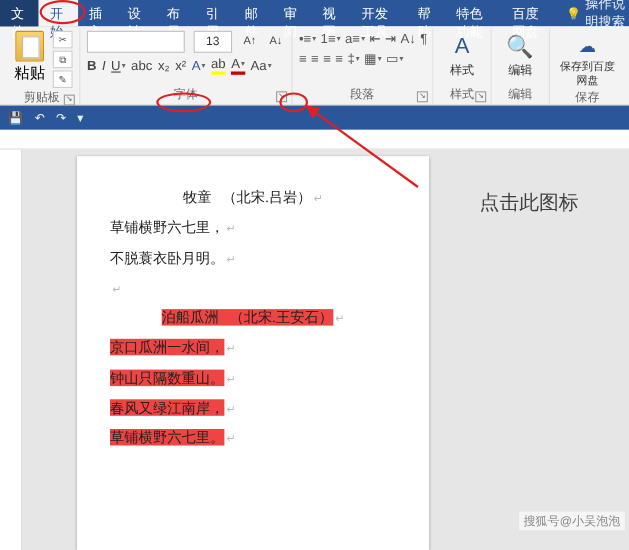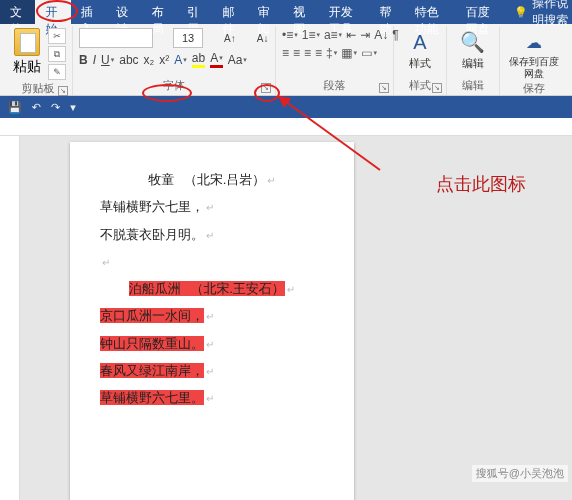--- a/index.html
+++ b/index.html
@@ -14,46 +14,46 @@
   .group { border-right: 1px solid #e0e0e0; padding: 2px 6px 0; display: flex; flex-direction: column; justify-content: space-between; }
   .group-label { text-align: center; font-size: 11px; color: #666; padding: 1px 0 2px; position: relative; }
   .group-label .dlg { position: absolute; right: -2px; bottom: 2px; width: 10px; height: 10px; border: 1px solid #999; font-size: 7px; line-height: 8px; text-align: center; color: #666; }
   .clipboard-top { display: flex; gap: 4px; }
   .paste-big { width: 34px; text-align: center; }
   .paste-big .ico { width: 26px; height: 28px; margin: 0 auto; background: linear-gradient(#f7d36b,#e6b43a); border: 1px solid #c98f20; border-radius: 2px; position: relative; }
   .paste-big .ico::after { content: ""; position: absolute; left: 5px; top: 4px; width: 14px; height: 18px; background: #fff; border: 1px solid #bbb; }
   .paste-big .lbl { font-size: 14px; margin-top: 2px; }
   .mini-col { display: flex; flex-direction: column; gap: 2px; }
   .mini { width: 18px; height: 16px; border: 1px solid #ccc; background: #fff; font-size: 9px; display: flex; align-items: center; justify-content: center; color: #555; }
-  .font-top { display: flex; gap: 20px; align-items: center; }
+  .font-top { display: flex; gap: 8px; align-items: flex-start; }
   .combo { border: 1px solid #c0c0c0; background: #fff; height: 20px; display: flex; align-items: center; padding: 0 4px; font-size: 11px; color: #999; }
   .combo.name { width: 90px; }
   .combo.size { width: 36px; color: #333; justify-content: center; }
   .fsz-btn { width: 16px; height: 18px; display: flex; align-items: center; justify-content: center; color: #444; font-size: 10px; }
   .font-row2 { display: flex; gap: 5px; align-items: center; margin-top: 3px; color: #444; font-size: 12px; }
   .font-row2 span { display: inline-flex; align-items: center; }
   .caret { font-size: 7px; margin-left: 1px; color: #666; }
   .para-top { display: flex; gap: 4px; color: #555; font-size: 12px; }
   .para-top span, .para-row2 span { display: inline-flex; align-items: center; }
   .para-row2 { display: flex; gap: 4px; color: #555; font-size: 12px; margin-top: 4px; }
   .vbtn { width: 40px; text-align: center; }
   .vbtn .ico { height: 28px; display: flex; align-items: center; justify-content: center; font-size: 20px; color: #2b579a; }
   .vbtn .lbl { font-size: 11px; color: #333; }
   .qat { background: #2b579a; height: 22px; display: flex; align-items: center; gap: 10px; padding: 0 8px; color: #fff; font-size: 11px; }
   .qat .q { opacity: .9; }
   .ruler { background: #fff; height: 18px; border-bottom: 1px solid #ddd; position: relative; font-size: 8px; color: #666; display:flex; align-items:flex-end; }
   .doc-area { position: relative; background: #e6e6e6; height: 364px; overflow: hidden; display:flex; }
   .vruler { width:20px; background:#fff; border-right:1px solid #ddd; font-size:8px; color:#666; position:relative; }
-  .page { background: #fff; width: 284px; margin-left: 50px; margin-top: 6px; box-shadow: 0 1px 3px rgba(0,0,0,.3); padding: 24px 30px; font-family: SimSun, serif; font-size: 13px; line-height: 2.1; color: #222; position: relative; }
+  .page { background: #fff; width: 320px; margin-left: 50px; margin-top: 6px; box-shadow: 0 1px 3px rgba(0,0,0,.3); padding: 24px 30px; font-family: SimSun, serif; font-size: 13px; line-height: 2.1; color: #222; position: relative; }
   .title-line { text-align: center; }
   .poem-line { }
   .ret { color: #bbb; font-size: 10px; margin-left: 2px; }
   .sel { background: #ef4444; display: inline; }
   .watermark { position: absolute; right: 50px; top: 108px; color: #4a78c8; font-size: 16px; font-family: Arial; }
-  .callout { position: absolute; right: 46px; top: 36px; color: #b91c1c; font-size: 18px; font-weight: 400; font-family: Liberation Serif, serif; }
+  .callout { position: absolute; right: 46px; top: 36px; color: #404040; font-size: 18px; font-weight: 400; font-family: Liberation Serif, serif; }
   .red-oval { position: absolute; border: 2px solid #e02020; border-radius: 50%; pointer-events:none; }
   .ov-tab { left: 36px; top: 0px; width: 42px; height: 22px; }
   .ov-font { left: 142px; top: 84px; width: 50px; height: 18px; }
   .ov-dlg { left: 254px; top: 84px; width: 26px; height: 18px; }
   svg.arrow { position: absolute; pointer-events: none; }
   .credit { position: absolute; right: 4px; bottom: 18px; font-size: 11px; color: #888; background: rgba(255,255,255,.6); padding: 1px 4px; }
 </style>
 </head>
 <body>
 

